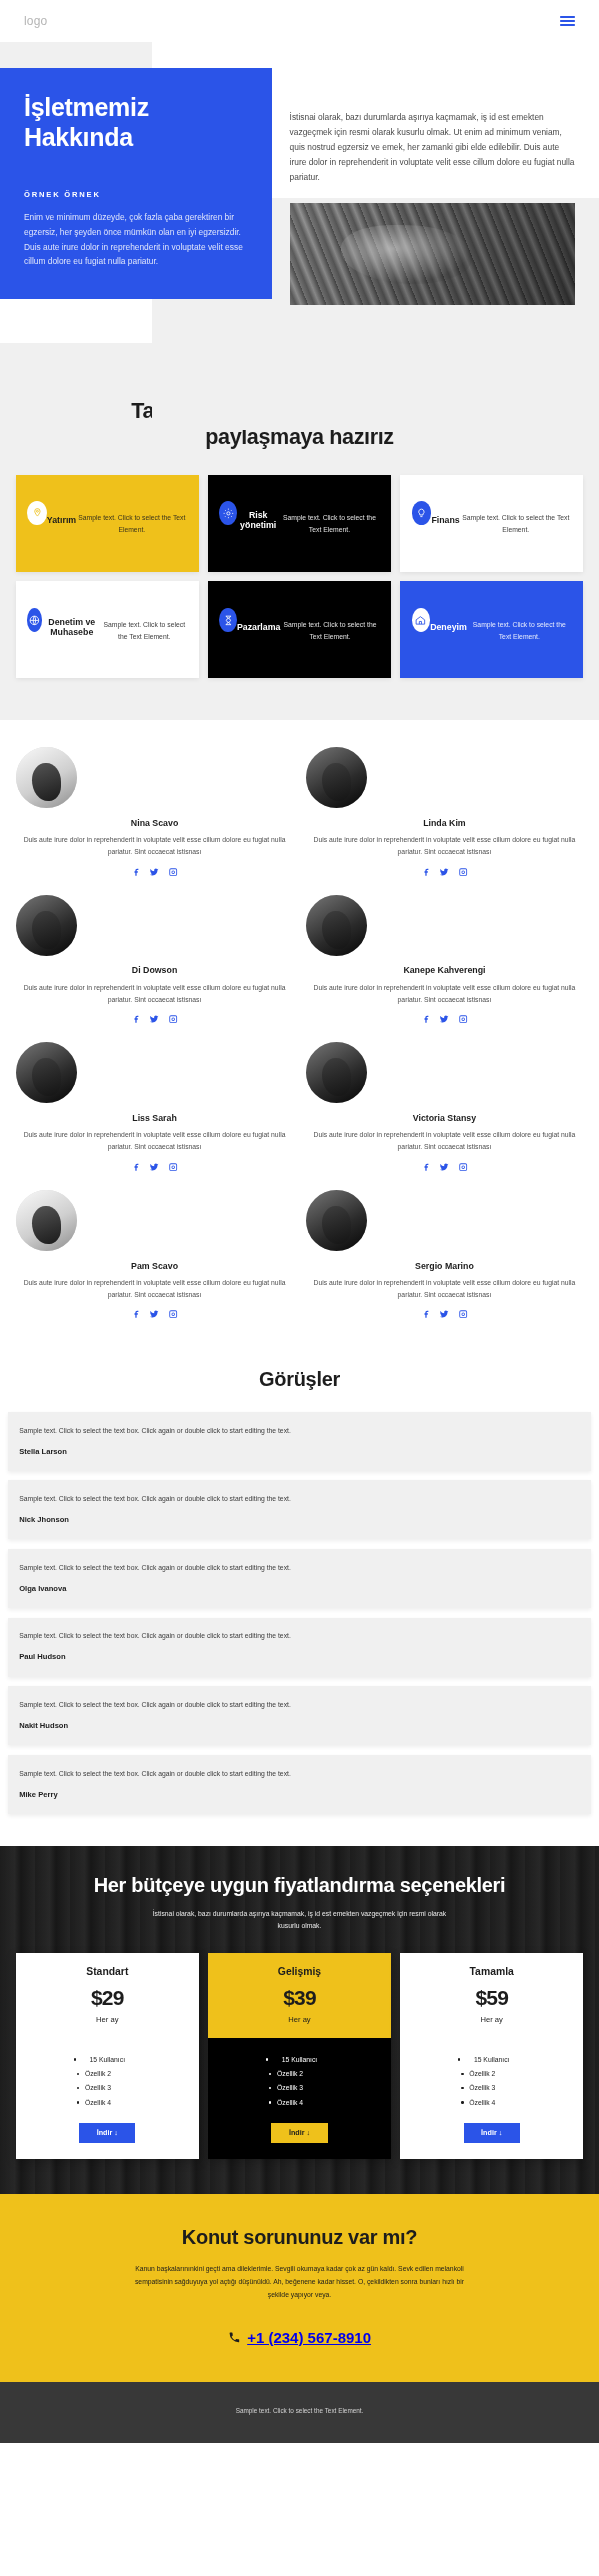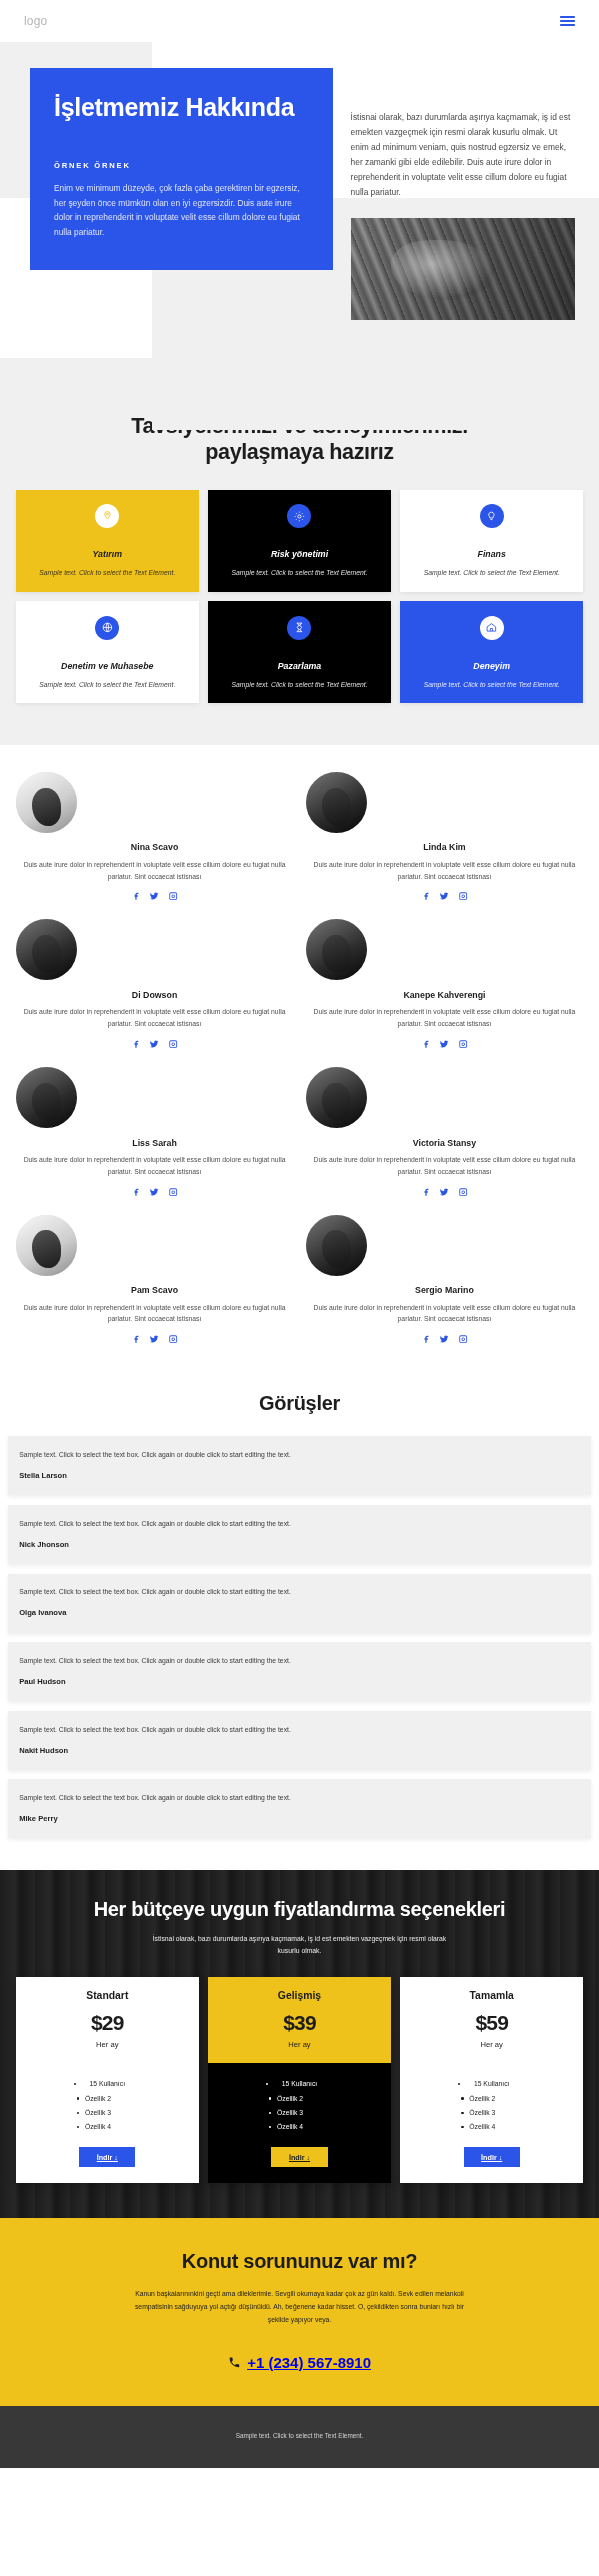--- a/index.html
+++ b/index.html
@@ -28,21 +28,21 @@
   .hero { position: relative; background: #fff; padding-bottom: 38px; }
   .hero-greyband {
     position: absolute; left: 0; top: 0; width: 152px; height: 156px;
     background: #f0f0f0;
   }
   .hero-greyband2 {
     position: absolute; left: 152px; top: 156px; width: 447px; height: 232px;
     background: #f0f0f0;
   }
   .hero-inner { position: relative; display: flex; padding-top: 25.6px; }
-  .hero-left { width: 303px; margin-left: 30px; }
+  .hero-left { width: 272px; }
   .blue-panel {
     background: #2b54e8;
     color: #ffffff;
     padding: 25.6px 24px 30px 24px;
     position: relative;
     z-index: 3;
   }
   .blue-panel h1 {
     font-size: 25px;
     line-height: 1.18;
@@ -101,24 +101,23 @@
     display: grid;
     grid-template-columns: repeat(3, 1fr);
     gap: 9.6px;
     padding: 0 16px;
   }
   .card {
     min-height: 97px;
     padding: 14.4px 11.2px 12.8px;
     text-align: center;
     display: flex;
-    flex-direction: column;
+    flex-direction: row;
     align-items: center;
     box-shadow: 0 1.6px 4.8px rgba(0,0,0,.08);
-    font-style: italic;
   }
   .card.yellow { background: #efc11b; color: #1d1d1d; }
   .card.black  { background: #000000; color: #ffffff; }
   .card.white  { background: #ffffff; color: #1d1d1d; }
   .card.blue   { background: #2b54e8; color: #ffffff; }
   .card-icon {
     width: 24px; height: 24px; border-radius: 50%;
     display: flex; align-items: center; justify-content: center;
     margin-bottom: 21px;
   }
@@ -207,21 +206,20 @@
   .p-feats li::before {
     content: ""; position: absolute; left: 1.6px; top: 5.6px;
     width: 2.4px; height: 2.4px; border-radius: 50%; background: currentColor;
   }
   .p-feats li.wide { text-align: center; padding-left: 0; }
   .p-feats li.wide::before { left: -1.6px; top: 5.6px; }
   .p-btn {
     display: inline-block; border: 0; cursor: pointer;
     padding: 5.6px 17.6px; font-size: 7.2px; font-weight: 700;
     font-family: inherit;
-    text-decoration: underline;
   }
   .p-card.std .p-btn, .p-card.fin .p-btn { background: #2b54e8; color: #ffffff; }
   .p-card.adv .p-btn { background: #efc11b; color: #1d1d1d; }
 
   
   .cta { background: #efc11b; padding: 32px 16px 35px; text-align: center; }
   .cta h2 { font-size: 20px; font-weight: 700; letter-spacing: -0.3px; margin-bottom: 14.4px; }
   .cta p { font-size: 6.8px; line-height: 1.9; max-width: 336px; margin: 0 auto 27px; color: #1d1d1d; }
   .phone { display: inline-flex; align-items: center; gap: 6.4px; font-size: 15px; font-weight: 700; }
   .phone svg { width: 12.8px; height: 12.8px; fill: #1d1d1d; }

